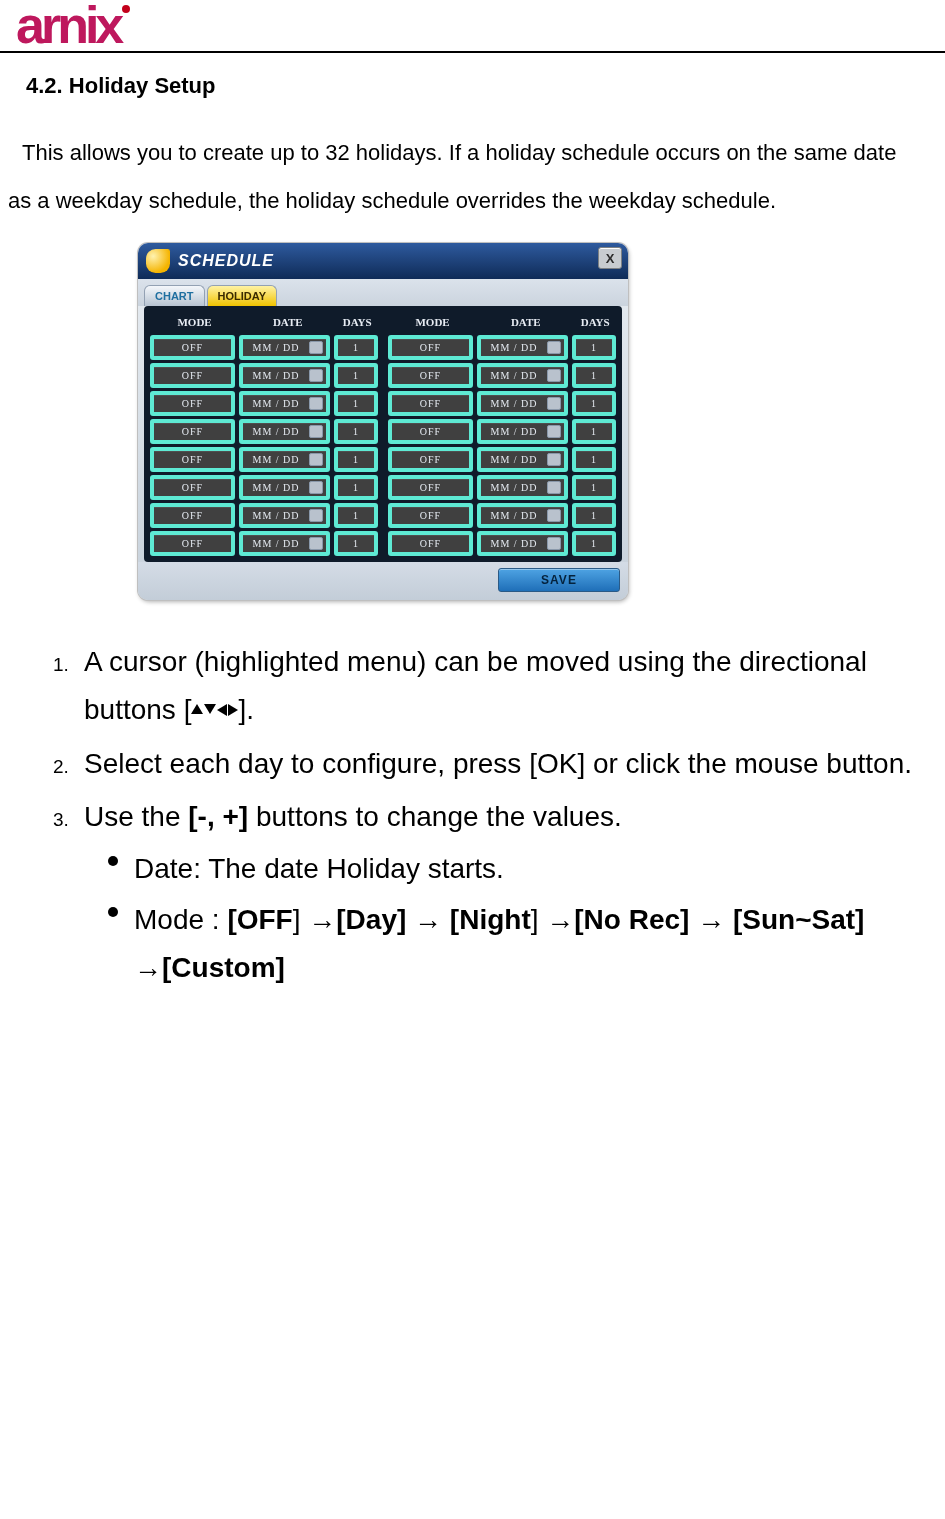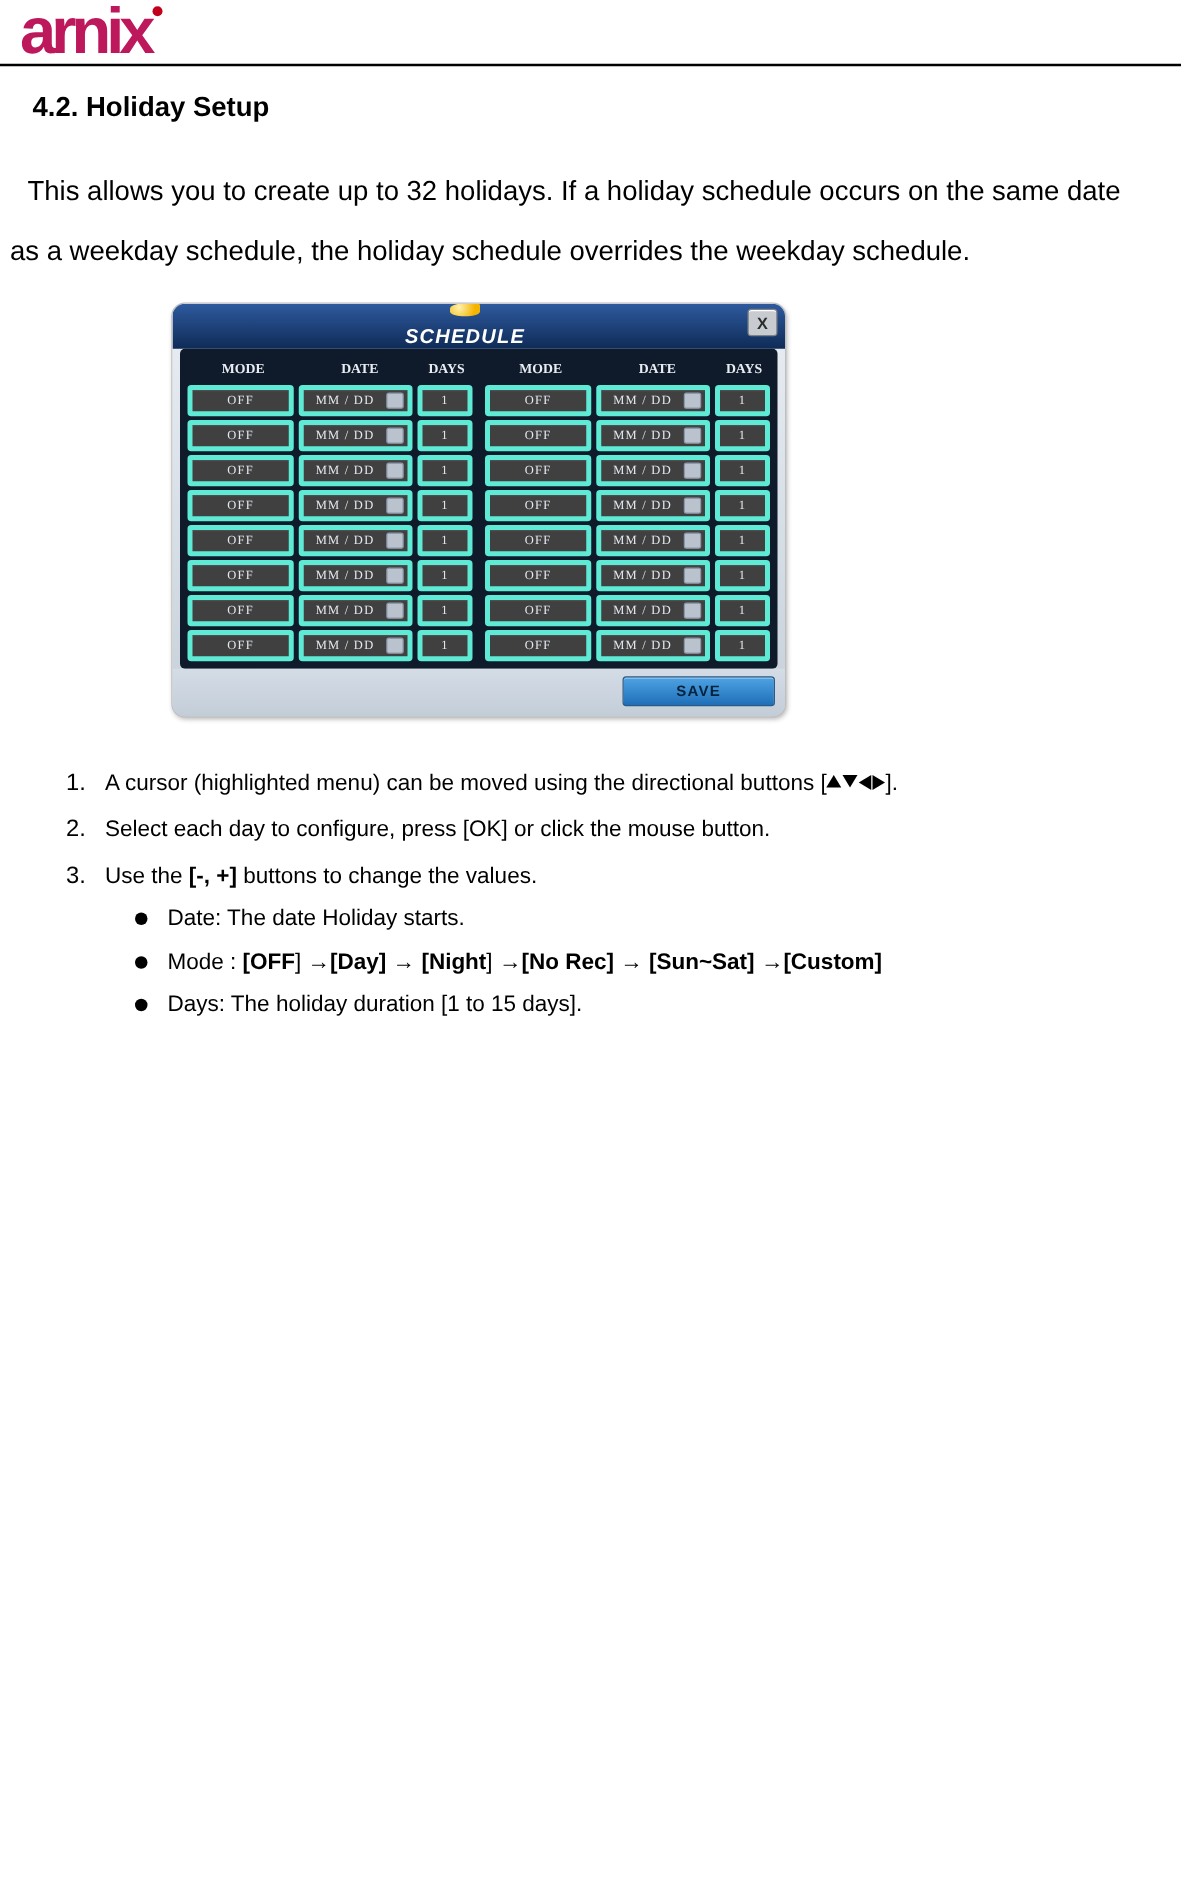--- a/index.html
+++ b/index.html
@@ -63,21 +63,20 @@
   }
   .shot-title {
     height: 36px;
     background: linear-gradient(#2e5a9e,#0f2b57);
     display: flex;
     align-items: center;
     gap: 8px;
     padding-left: 8px;
     position: relative;
     padding-right: 30px;
-    flex-direction: column;
   }
   .shot-title .schedule-icon {
     width: 24px;
     height: 24px;
     background: radial-gradient(circle at 30% 30%, #fff2b0, #f5b400 70%);
     border-radius: 40% 10% 40% 40%;
     position: relative;
   }
   .shot-title .schedule-text {
     color: #ffffff;
@@ -164,21 +163,21 @@
   .save-btn{
     width:120px;height:22px;
     background:linear-gradient(#4ea3e3,#1f6fb8);
     border:1px solid #2a5a86;border-radius:3px;
     color:#04223c;font-weight:bold;font-size:12px;
     display:flex;align-items:center;justify-content:center;letter-spacing:1px;
     box-shadow: inset 0 1px 0 rgba(255,255,255,0.4);
   }
   
   ol.instr {
-    font-size: 18px;
+    font-size: 28px;
     padding-left: 66px;
     margin-top: 22px;
     line-height: 1.7;
   }
   ol.instr > li { padding-left: 10px; margin-bottom: 6px; }
   ol.instr > li::marker { font-size: 19px; }
   ul.sub {
     list-style: none;
     padding-left: 24px;
     margin-top: 4px;
@@ -216,20 +215,24 @@
   <div class="intro">
     <span class="firstline">This allows you to create up to 32 holidays. If a holiday schedule occurs on the same date</span>
     <span>as a weekday schedule, the holiday schedule overrides the weekday schedule.</span>
   </div>
 
   <div class="shot">
     <div class="shot-title">
       <div class="schedule-icon"></div>
       <div class="schedule-text">SCHEDULE</div>
       <div class="close">X</div>
+    </div>
+    <div class="tabs">
+      <div class="tab">CHART</div>
+      <div class="tab active">HOLIDAY</div>
     </div>
     <div class="grid-wrap">
       <div class="grid">
         <div class="col">
           <div class="row">
             <div class="hdr mode">MODE</div>
             <div class="hdr date">DATE</div>
             <div class="hdr days">DAYS</div>
           </div>
 
@@ -386,17 +389,16 @@
         </span><span>].</span>
     </li>
     <li>Select each day to configure, press [OK] or click the mouse button.</li>
     <li>
       <span>Use the </span><b>[-, +]</b><span> buttons to change the values.</span>
       <ul class="sub">
         <li>Date: The date Holiday starts.</li>
         <li>
           <span>Mode : </span><b>[OFF</b><span>]</span> <b> →</b><b>[Day]</b> <b> →</b> <b>[Night</b><span>]</span> <b> →</b><b>[No Rec]</b> <b> →</b> <b>[Sun~Sat]</b> <b> →</b><b>[Custom]</b>
         </li>
-        <li>Days: The holiday duration [1 to 15 days].</li>
       </ul>
     </li>
   </ol>
 </div>
 
 </body></html>

